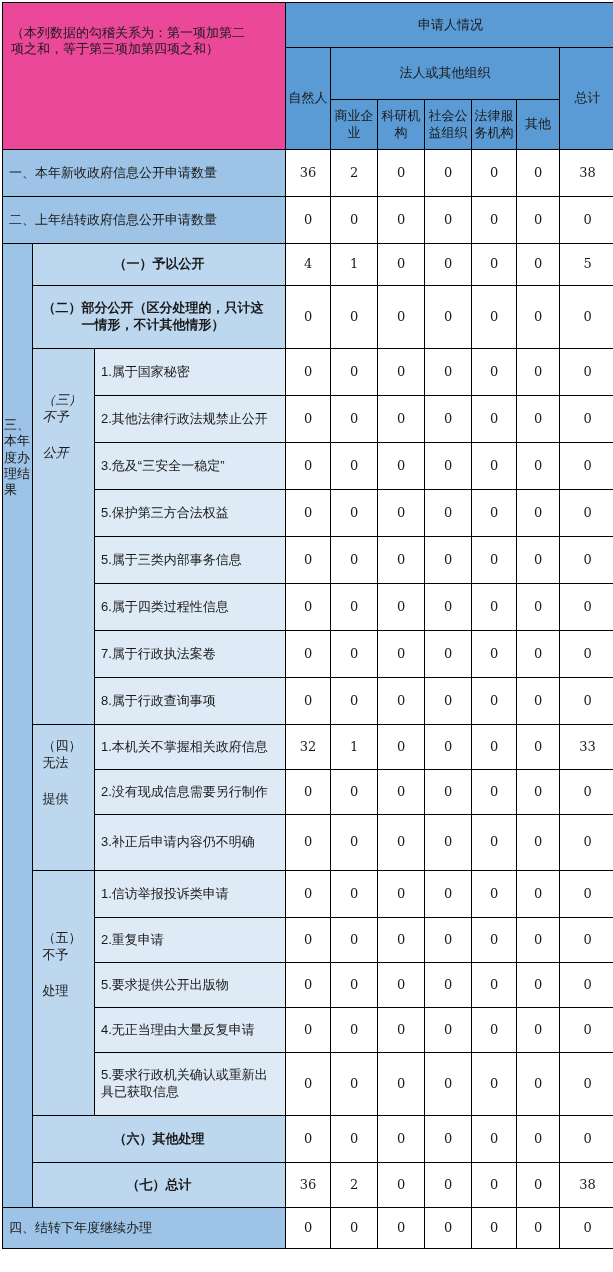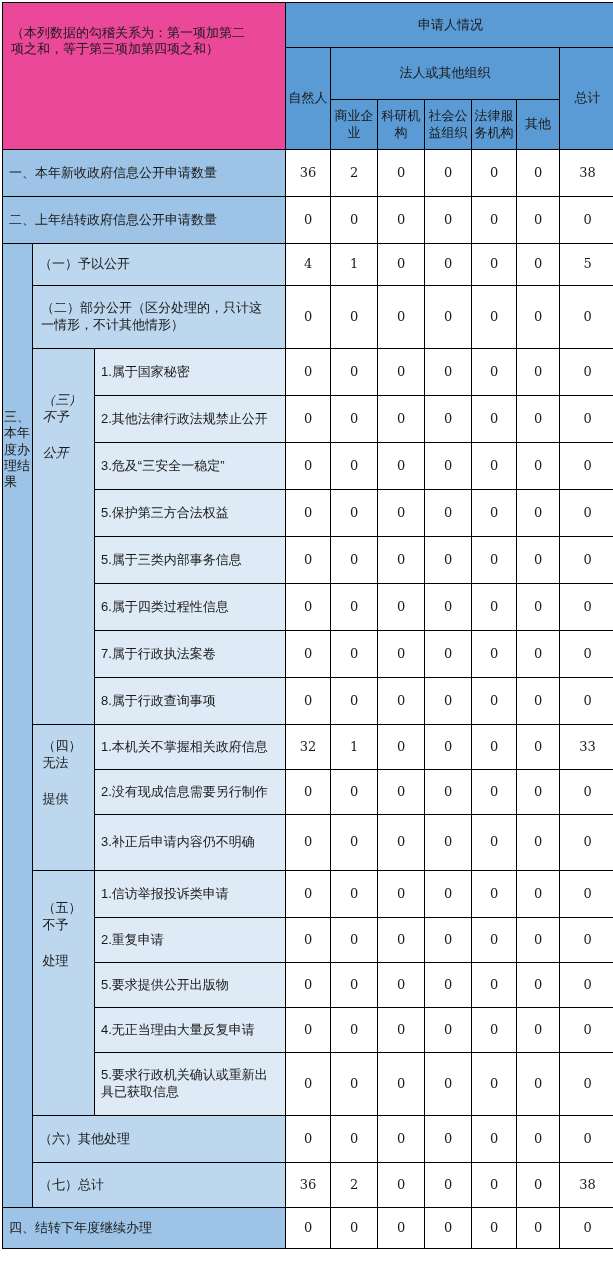--- a/index.html
+++ b/index.html
@@ -6,32 +6,32 @@
   body{width:613px;font-family:"Liberation Sans",sans-serif;}
   .wrap{padding:2px 2px 26px 2px;}
   table{border-collapse:collapse;table-layout:fixed;width:609px;}
   td{border:1px solid #000;font-size:13px;color:#1a1a1a;padding:0 6px;
      word-break:break-all;line-height:1.3;vertical-align:middle;}
   
   .hdr{background:#5b9bd5;text-align:center;padding:0 2px;}
   .note{background:#ec4899;text-align:left;vertical-align:top;
         padding:22px 28px 0 8px;line-height:16px;}
   .lbl1{background:#9dc3e6;text-align:left;}
-  .sub{background:#bdd7ee;text-align:left;}
+  .sub{background:#bdd7ee;text-align:center;font-weight:bold;}
   .sub2{background:#bdd7ee;padding:0 20px 0 8px;}
   .grp{background:#bdd7ee;text-align:center;vertical-align:top;padding:0 2px;}
   .grp .inner{width:42px;margin:0 auto;text-align:left;}
   .grp .l2{margin-top:19px;}
   .pt32{padding-top:43px;font-style:italic;}
   .pt13{padding-top:13px;}
-  .pt38{padding-top:29px;}
+  .pt38{padding-top:59px;}
   .item{background:#deeaf6;text-align:left;}
   .num{background:#fff;text-align:center;font-family:"DejaVu Serif",serif;}
   .strip{background:#9dc3e6;vertical-align:top;padding:165px 1px 0 1px;}
-  .strip .inner{width:36px;margin:0 auto;line-height:1.25;text-align:left;}
+  .strip .inner{width:36px;margin:8px auto;line-height:1.25;text-align:left;}
   
   tr.hr1{height:45px} tr.hr2{height:52px} tr.hr3{height:50px}
   tr.r47{height:47px} tr.r45{height:45px} tr.r42{height:42px}
   tr.r63{height:63px} tr.r56{height:56px} tr.r41{height:41px}
 </style>
 </head>
 <body>
 
 <div class="wrap">
 <table>

